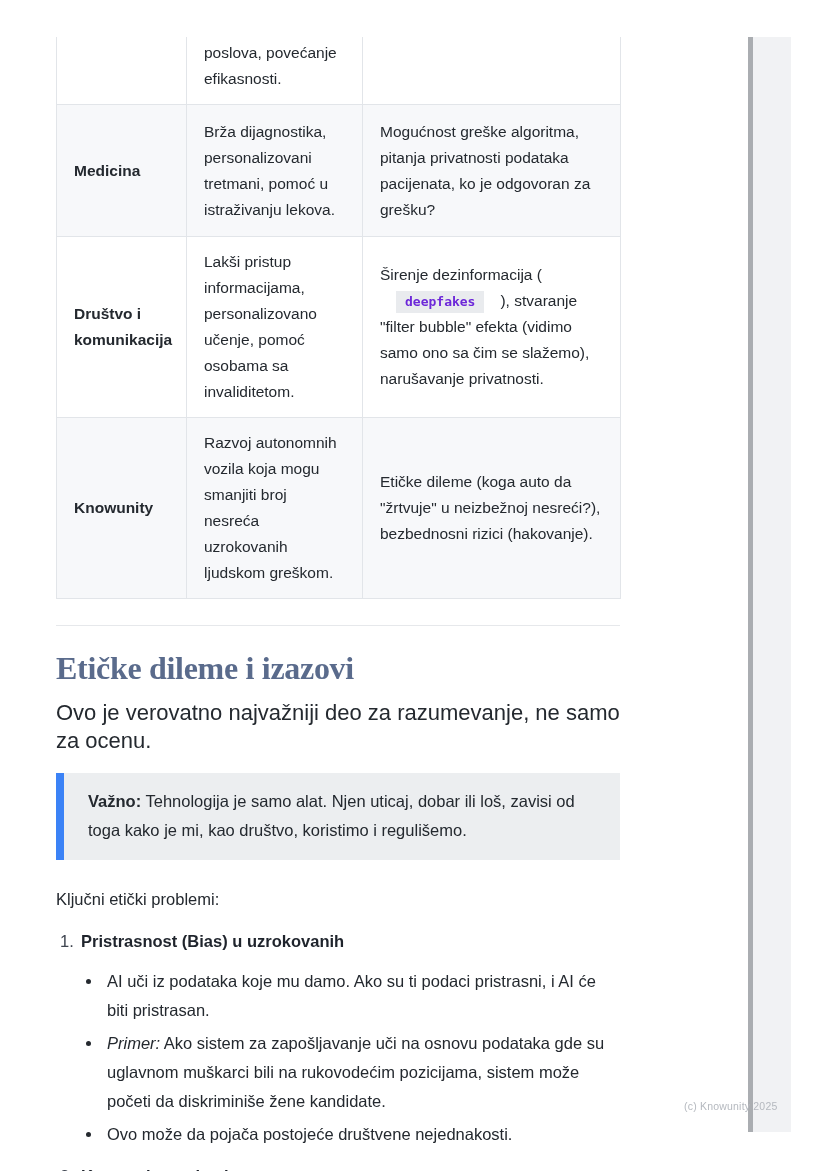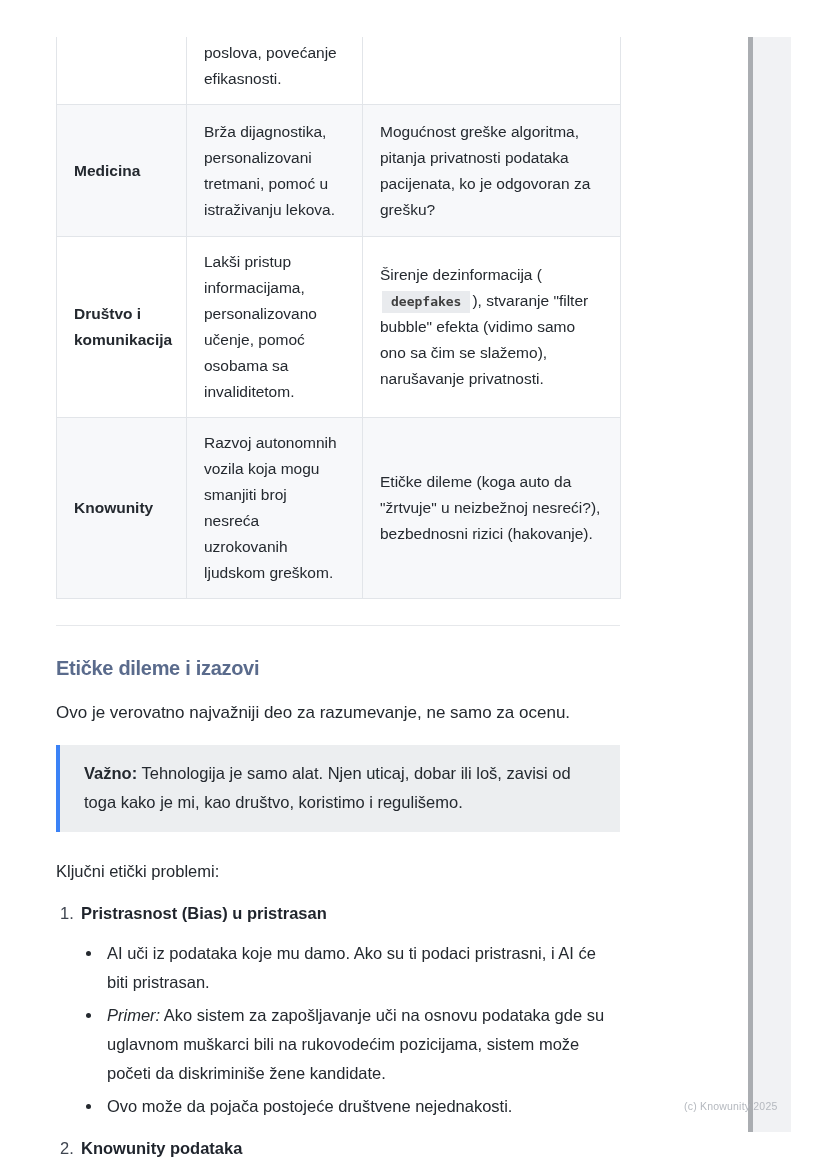--- a/index.html
+++ b/index.html
@@ -13,33 +13,33 @@
 
   
   table.cmp { border-collapse:collapse; width:564px; table-layout:fixed;
               font-size:15.5px; line-height:26px; color:#24292f; }
   table.cmp td { border:1px solid #e2e5e9; padding:12px 17px; vertical-align:middle; }
   table.cmp tr.partial td { border-top:none; vertical-align:top; padding-top:3px; }
   table.cmp td.cat { font-weight:700; }
   table.cmp tr.stripe { background:#f7f8fa; }
   .inline-code {
     display:inline-block; background:#e9ebee; border-radius:0;
-    padding:1px 9px; margin:0 2px;
+    padding:1px 9px; margin:0 16px;
     font-family:"DejaVu Sans Mono", monospace; font-size:13px; font-weight:700;
-    color:#404040; line-height:20px; vertical-align:baseline;
+    color:#6d28d9; line-height:20px; vertical-align:baseline;
   }
 
   hr.divider { border:none; border-top:1px solid #e6e8eb; margin:26px 0 0; }
 
-  h2.sec-heading { margin:24px 0 0; font-size:20px; line-height:36px;
-    font-weight:700; color:#5a6b8c; letter-spacing:-0.3px; }
+  h2.sec-heading { margin:24px 0 0; font-size:32px; line-height:36px;
+    font-weight:700; color:#5a6b8c; letter-spacing:-0.3px;font-family:Liberation Serif, serif; }
 
-  p.intro { margin:13px 0 0; font-size:17px; line-height:28px; }
+  p.intro { margin:13px 0 0; font-size:22px; line-height:28px; }
 
-  .callout { margin:18px 0 0; background:#eceef0; border-left:4px solid #3b82f6;
+  .callout { margin:18px 0 0; background:#eceef0; border-left:8px solid #3b82f6;
     padding:14px 24px 15px; font-size:16.5px; line-height:29px; }
   .callout .lbl { font-weight:700; }
 
   p.key { margin:25px 0 6px; font-size:16.5px; line-height:28px; }
 
   ol.problems { list-style:none; margin:14px 0 0; padding:0; font-size:16.5px; }
   .problem { margin-top:13px; }
   .problem:first-child { margin-top:0; }
   .problem-title-row { position:relative; padding-left:25px; line-height:28px; }
   .problem-number { position:absolute; left:4px; top:0; font-weight:400; color:#3f4550; }
@@ -101,21 +101,21 @@
   <div class="callout">
     <span class="lbl">Važno:</span><span> Tehnologija je samo alat. Njen uticaj, dobar ili loš, zavisi od toga kako je mi, kao društvo, koristimo i regulišemo.</span>
   </div>
 
   <p class="key">Ključni etički problemi:</p>
 
   <ol class="problems">
     <li class="problem">
       <div class="problem-title-row">
         <span class="problem-number">1.</span>
-        <span class="problem-title">Pristrasnost (Bias) u pristrasan</span>
+        <span class="problem-title">Pristrasnost (Bias) u uzrokovanih</span>
       </div>
       <ul class="bullets">
         <li>AI uči iz podataka koje mu damo. Ako su ti podaci pristrasni, i AI će biti pristrasan.</li>
         <li><span class="em">Primer:</span><span> Ako sistem za zapošljavanje uči na osnovu podataka gde su uglavnom muškarci bili na rukovodećim pozicijama, sistem može početi da diskriminiše žene kandidate.</span></li>
         <li>Ovo može da pojača postojeće društvene nejednakosti.</li>
       </ul>
     </li>
     <li class="problem">
       <div class="problem-title-row">
         <span class="problem-number">2.</span>

